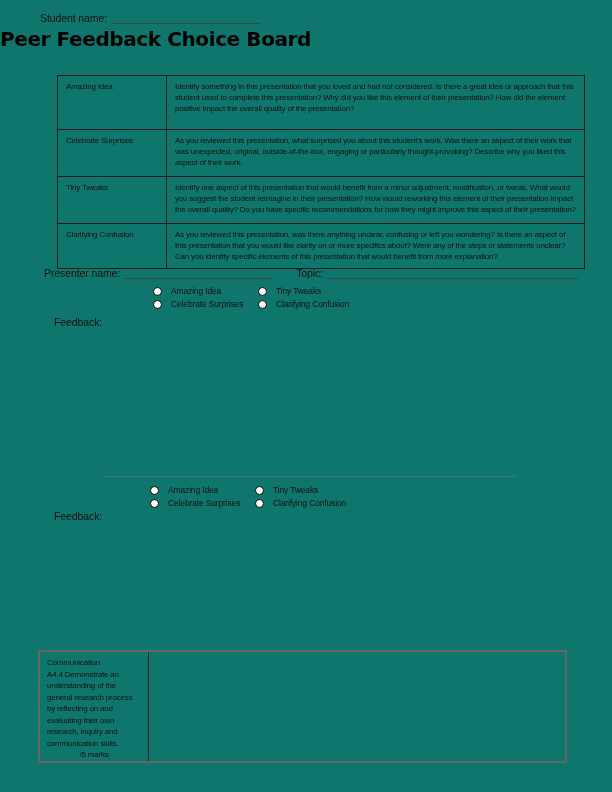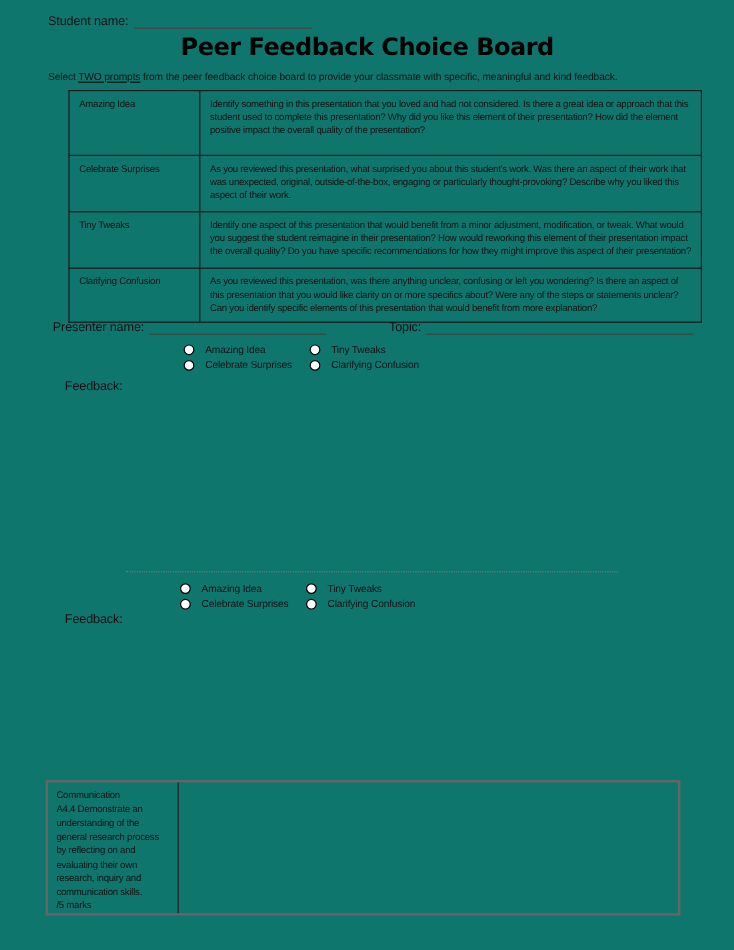--- a/index.html
+++ b/index.html
@@ -22,21 +22,21 @@
     font-size: 10.5px; letter-spacing: -0.1px;
   }
   .fill-line {
     border-bottom: 1px solid #444;
     height: 11px;
   }
   .student-row .fill-line { width: 148px; margin-left: 5px; }
 
   .title {
     left: 0; right: 0; top: 27px;
-    text-align: center;
+    text-align: left;
     font-family: "DejaVu Sans", sans-serif;
     font-weight: bold;
     font-size: 20px;
     letter-spacing: -0.4px;
     color: #000;
   }
 
   .instruction {
     left: 40px; top: 59px; right: 25px;
     font-size: 8.5px; letter-spacing: -0.1px;
@@ -61,21 +61,21 @@
   .board tr.r3 { height: 47px; }
   .board tr.r4 { height: 45px; }
 
   
   .presenter-row {
     left: 44px; top: 267px; width: 534px;
     display: flex; align-items: flex-start;
     font-size: 10.5px; letter-spacing: -0.1px;
   }
   .presenter-row .line-a { width: 148px; margin-left: 4px; }
-  .presenter-row .topic-label { margin-left: 52px; }
+  .presenter-row .topic-label { margin-left: 24px; }
   .presenter-row .line-b { flex: 1; margin-left: 4px; }
 
   
   .radio-grid {
     display: grid;
     grid-template-columns: 105px auto;
     row-gap: 3px;
   }
   .radio-opt { display: flex; align-items: center; }
   .radio-circle {
@@ -115,39 +115,38 @@
     font-size: 8px; line-height: 11.5px; letter-spacing: -0.2px;
   }
   .rubric .left {
     width: 109px; flex: 0 0 auto;
     border-right: 1.5px solid #222;
     padding: 5px 7px 4px 7px;
     box-sizing: border-box;
     display: flex; flex-direction: column;
   }
   .rubric .cat { }
-  .rubric .marks { margin-top: auto; text-align: left; }
+  .rubric .marks { margin-top: auto; text-align: center; }
   .rubric .right {
     flex: 1;
     padding: 5px 9px;
   }
 </style>
 </head>
 <body>
 
 <div class="page">
 
   <div class="abs student-row">
     <span>Student name:</span>
     <span class="fill-line"></span>
   </div>
 
   <div class="abs title">Peer Feedback Choice Board</div>
 
-  <div class="abs instruction"><span>Select </span><span class="uline">TWO prompts</span><span> from the peer feedback choice board to provide your classmate with specific, meaningful and kind feedback.</span></div>
 
   <table class="abs board">
     <tbody>
         <tr class="r1">
       <td class="c1">Amazing Idea</td>
       <td>Identify something in this presentation that you loved and had not considered. Is there a great idea or approach that this student used to complete this presentation? Why did you like this element of their presentation? How did the element positive impact the overall quality of the presentation?</td>
     </tr>
     <tr class="r2">
       <td class="c1">Celebrate Surprises</td>
       <td>As you reviewed this presentation, what surprised you about this student's work. Was there an aspect of their work that was unexpected, original, outside-of-the-box, engaging or particularly thought-provoking? Describe why you liked this aspect of their work.</td>

